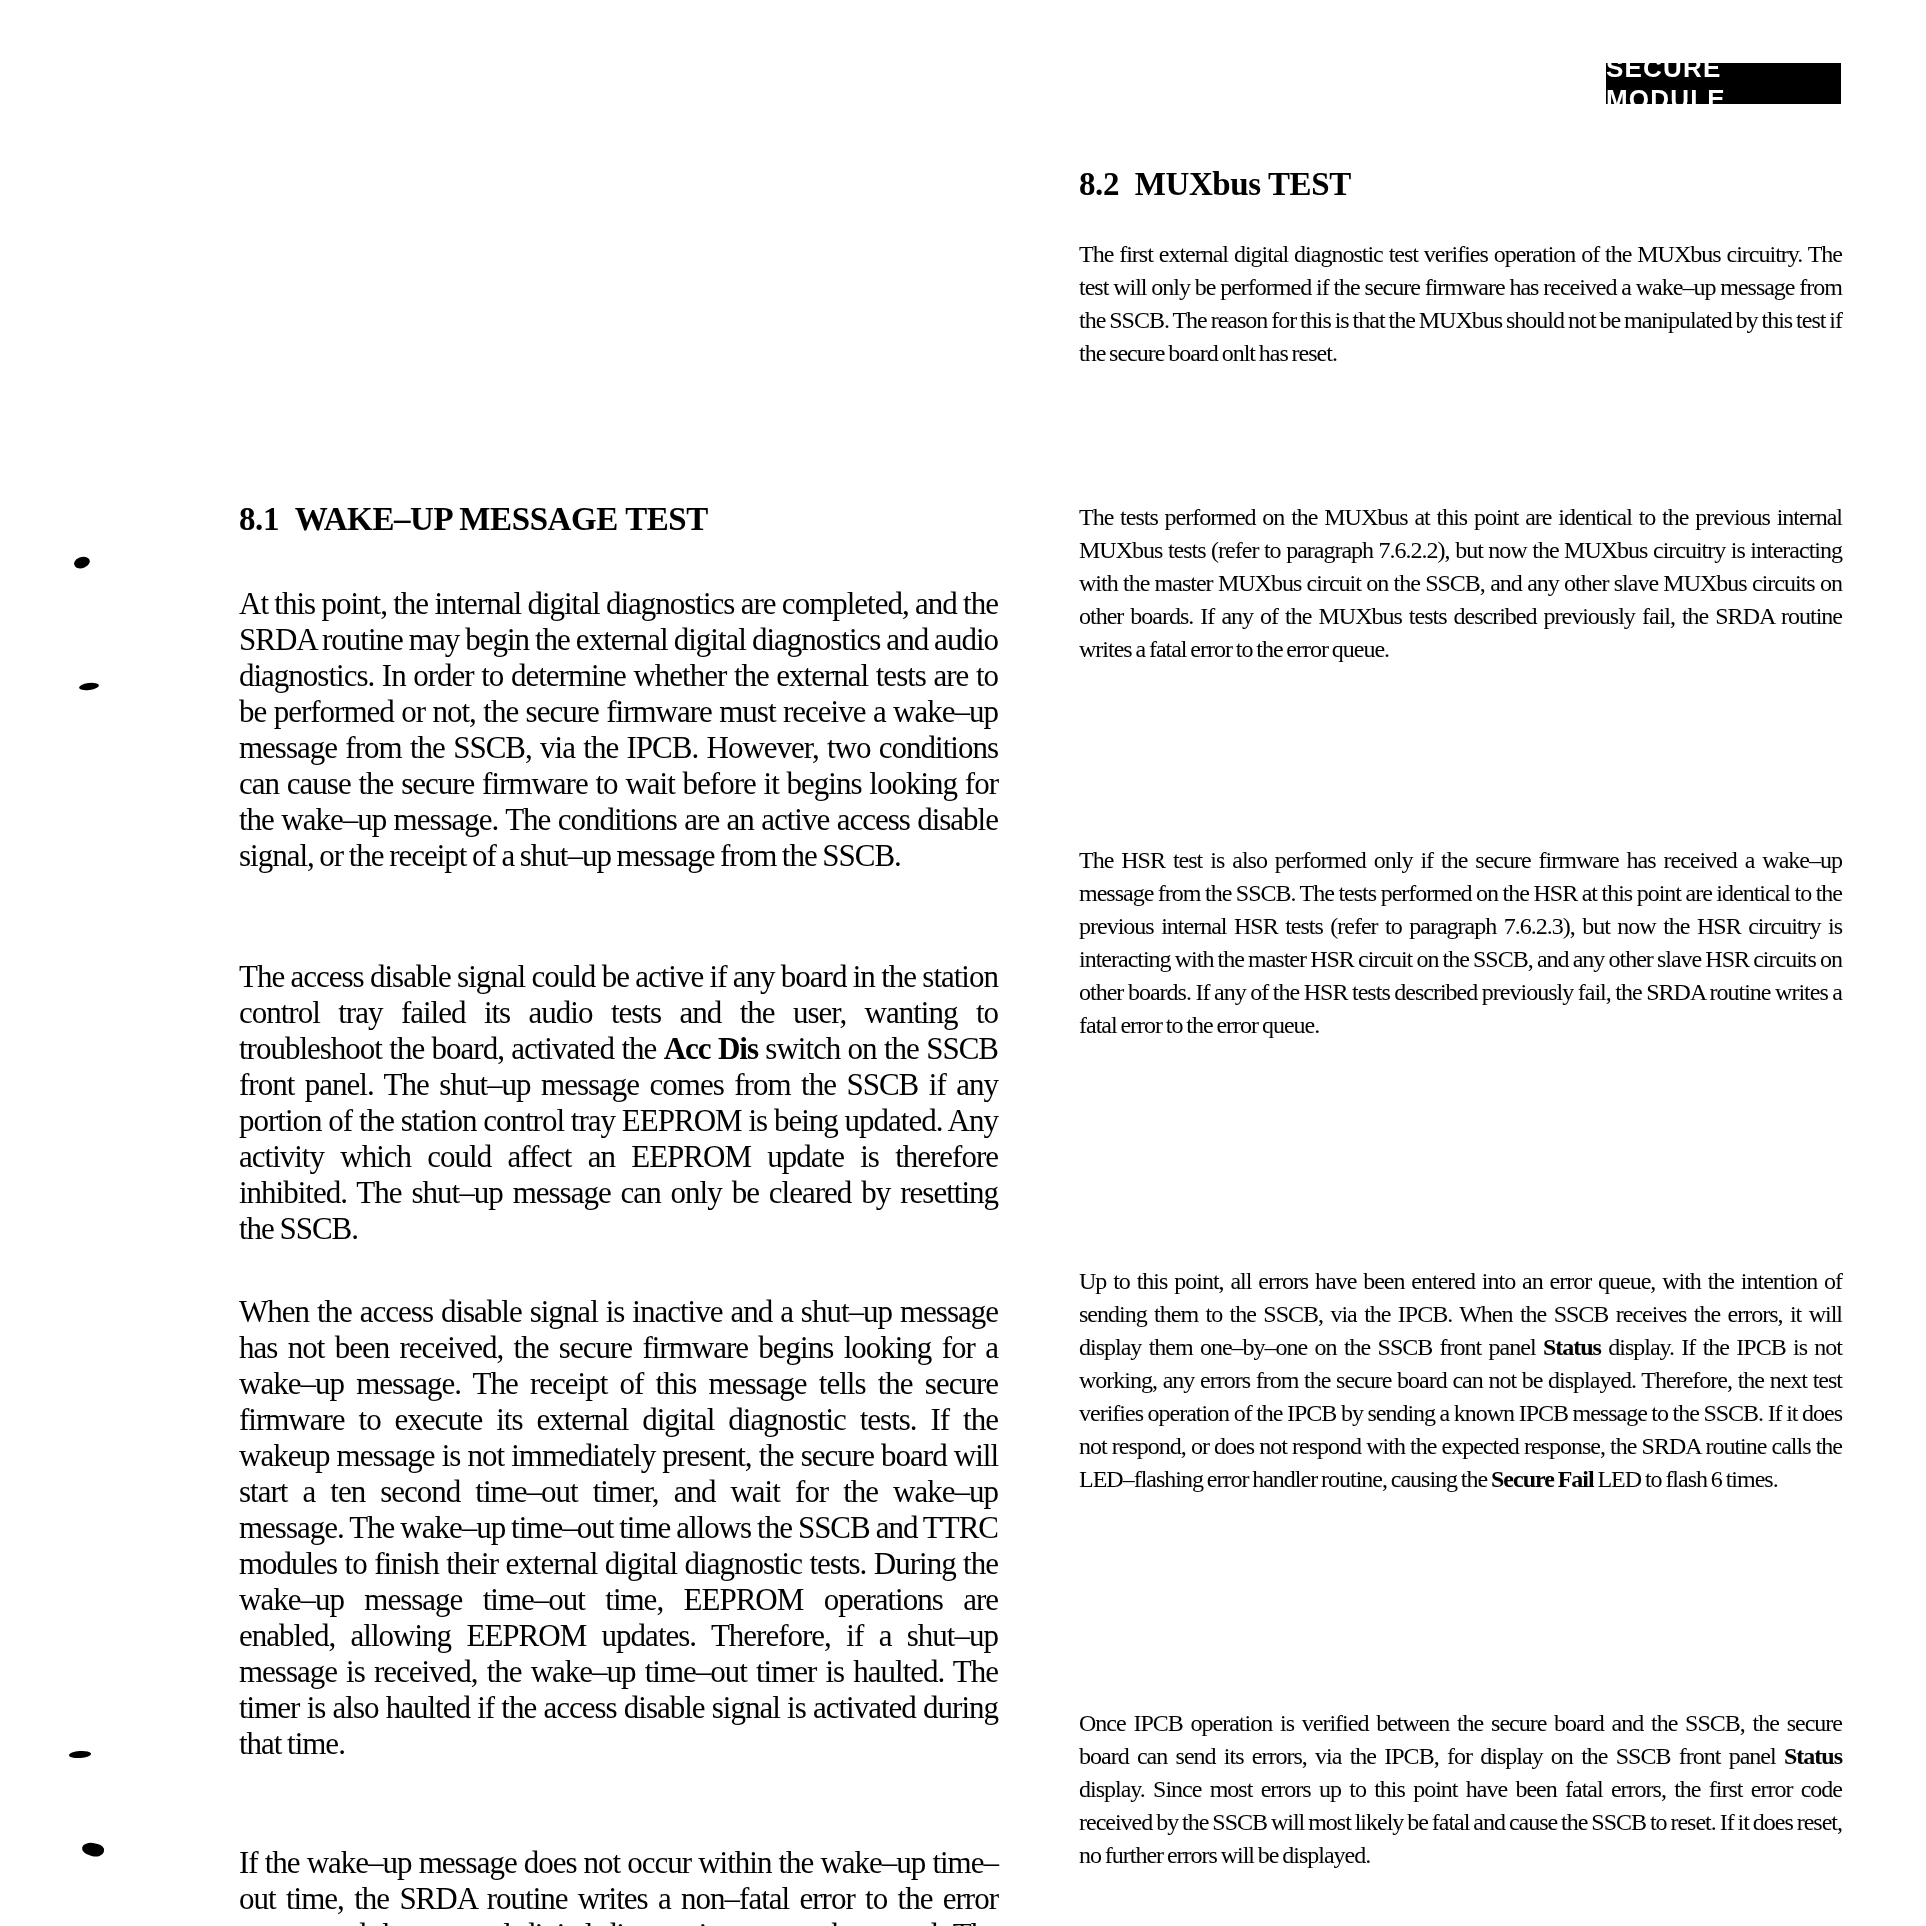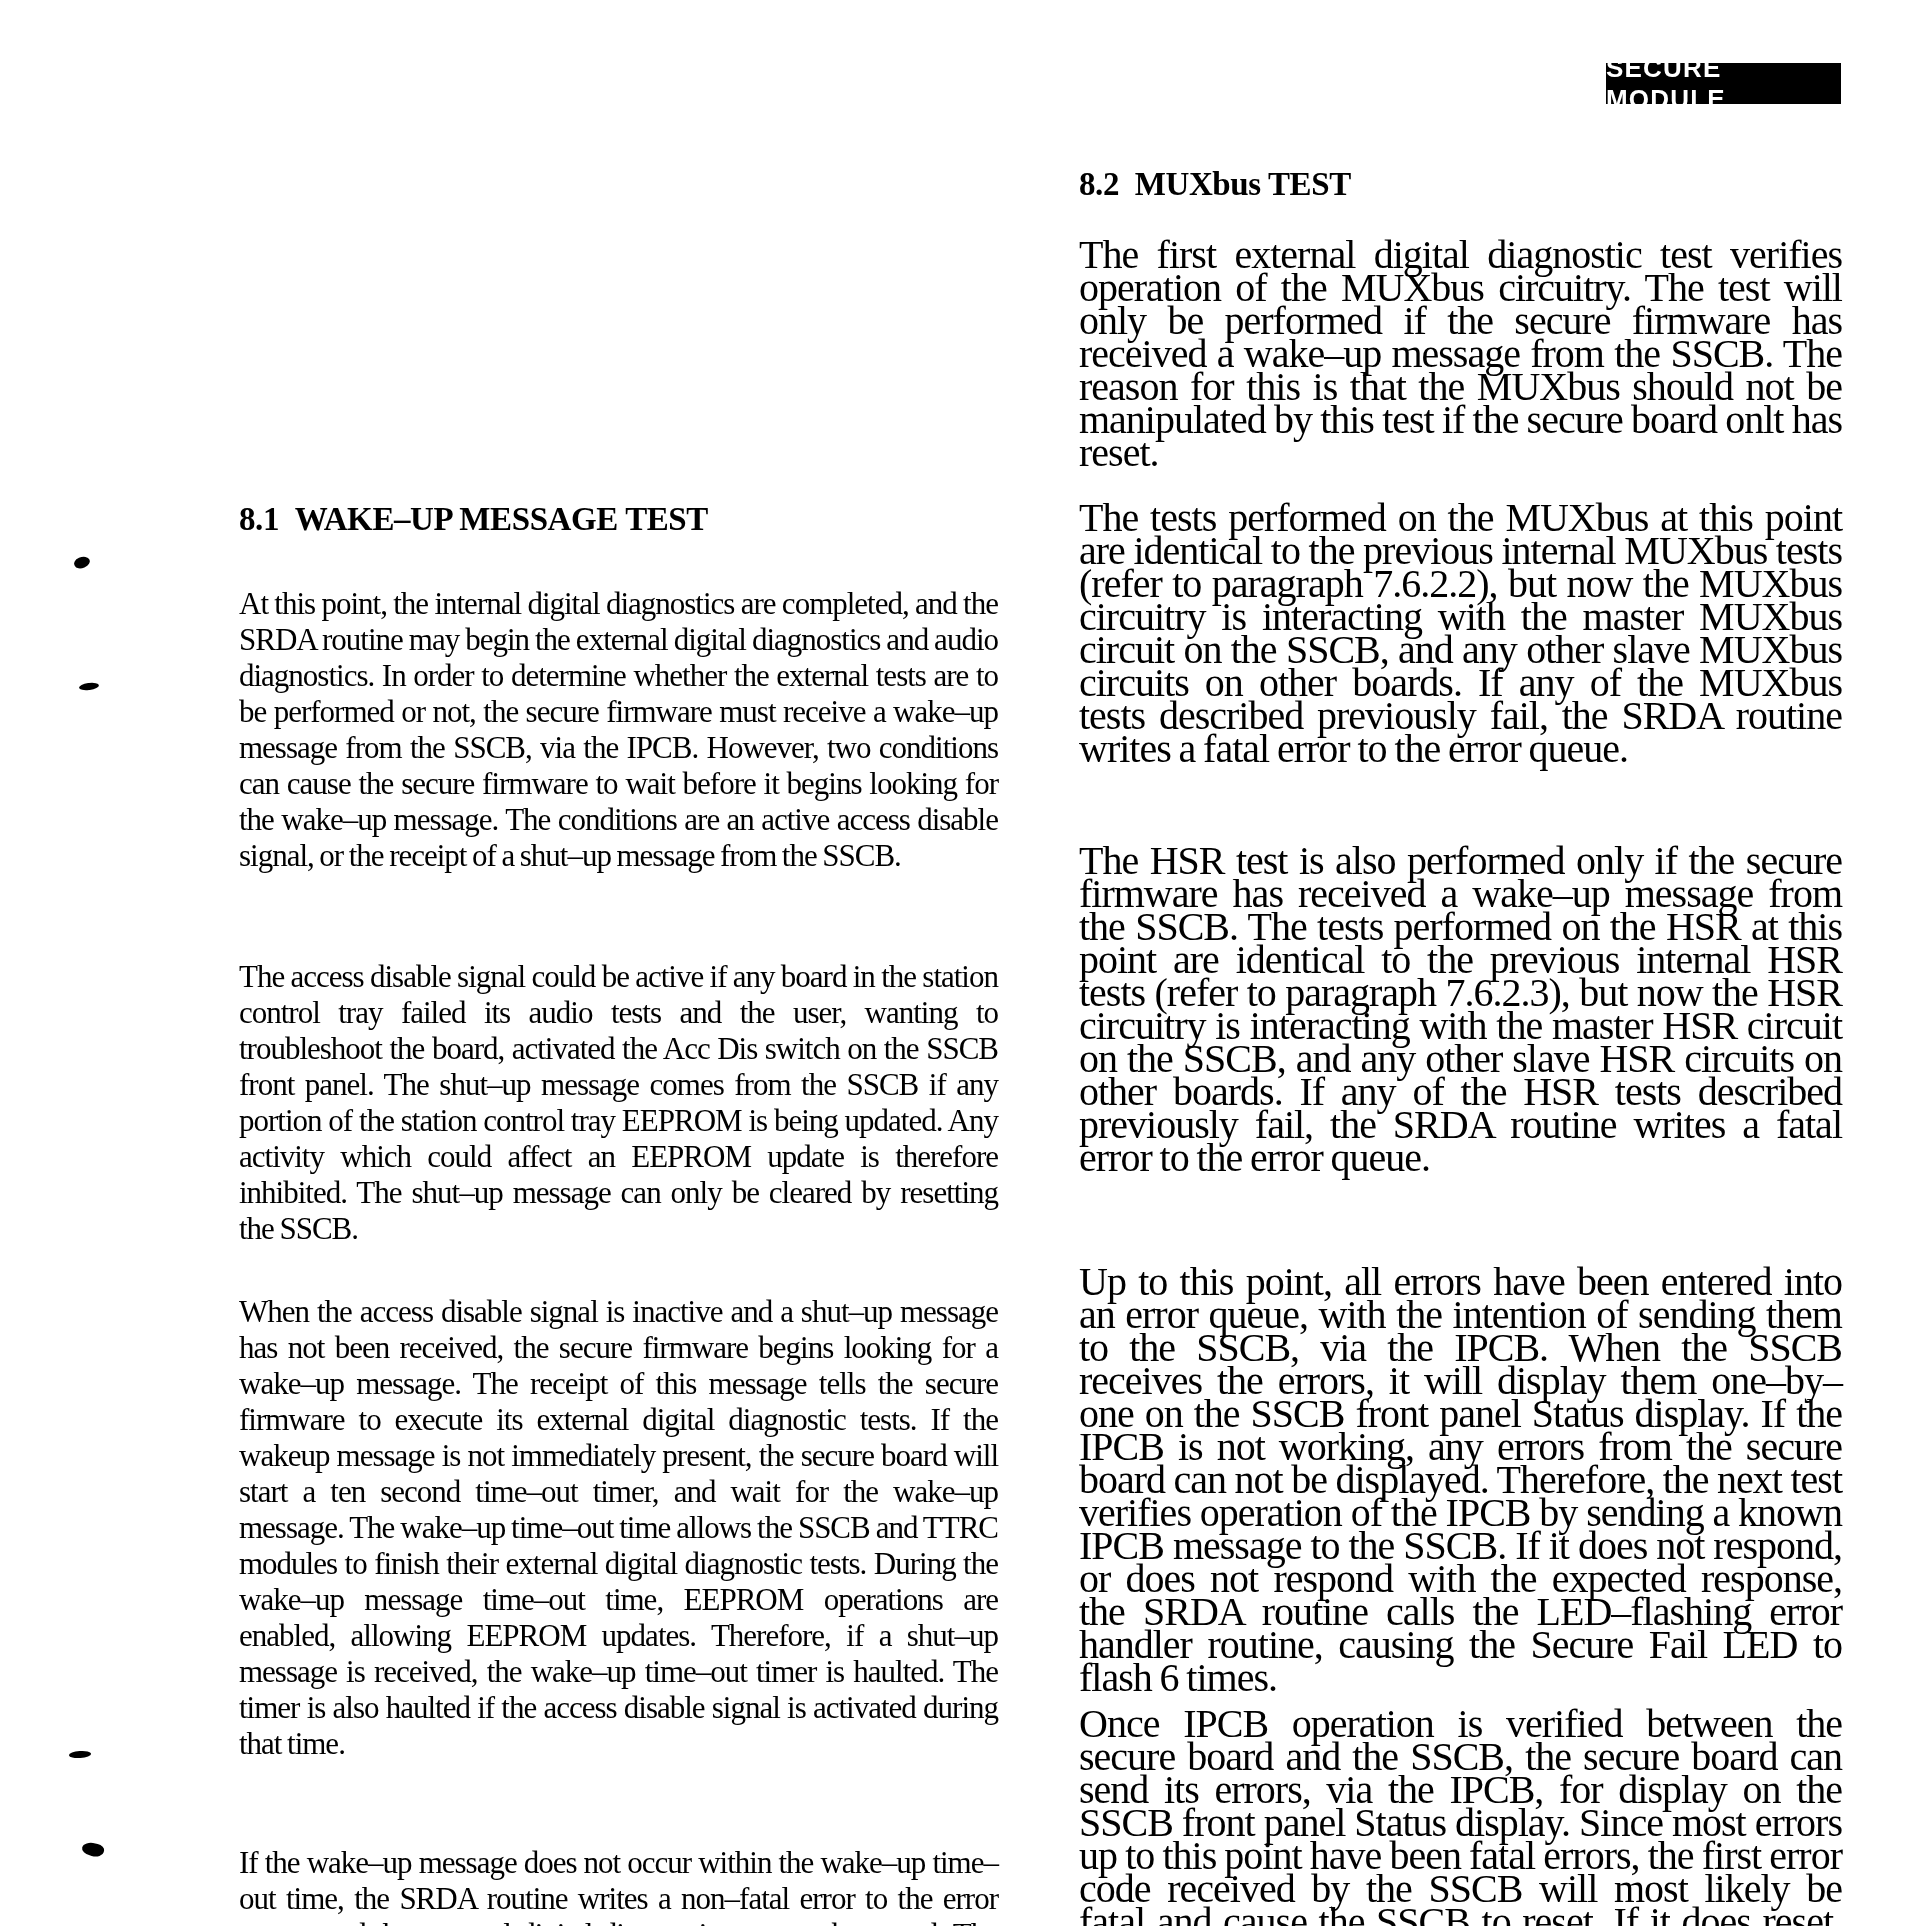--- a/index.html
+++ b/index.html
@@ -28,39 +28,39 @@
   .col-l { left: 239px;  width: 759px; }
   .col-r { left: 1079px; width: 763px; }
   .body-text {
     font-size: 31px;
     line-height: 36px;
     text-align: justify;
     letter-spacing: -1px;
     word-spacing: -1.2px;
   }
   .body-text-r {
-    font-size: 40px;
+    font-size: 24px;
     line-height: 33px;
     text-align: justify;
     letter-spacing: -1px;
     word-spacing: -1.2px;
   }
   .h-major {
     font-size: 45px;
     font-weight: bold;
     letter-spacing: -0.8px;
     white-space: nowrap;
   }
   .h-minor {
     font-size: 33px;
     font-weight: bold;
     letter-spacing: -0.4px;
     white-space: nowrap;
   }
-  b { font-weight: normal; }
+  b { font-weight: bold; }
   .ink-mark { position: absolute; background: #000; }
   #mark1 { left: 74px; top: 557px; width: 16px; height: 10.8px; border-radius: 45% 60% 50% 55%; transform: rotate(-24deg); }
   #mark2 { left: 79px; top: 683px; width: 20px; height: 7.3px; border-radius: 50%; transform: rotate(-7deg); }
   #mark3 { left: 69px; top: 1751px; width: 21.6px; height: 6.5px; border-radius: 50%; transform: rotate(-4deg); }
   #mark4 { left: 82px; top: 1843px; width: 21.6px; height: 13px; border-radius: 60% 40% 55% 50%; transform: rotate(14deg); }
 </style>
 </head>
 <body>
 
 <div class="page">

